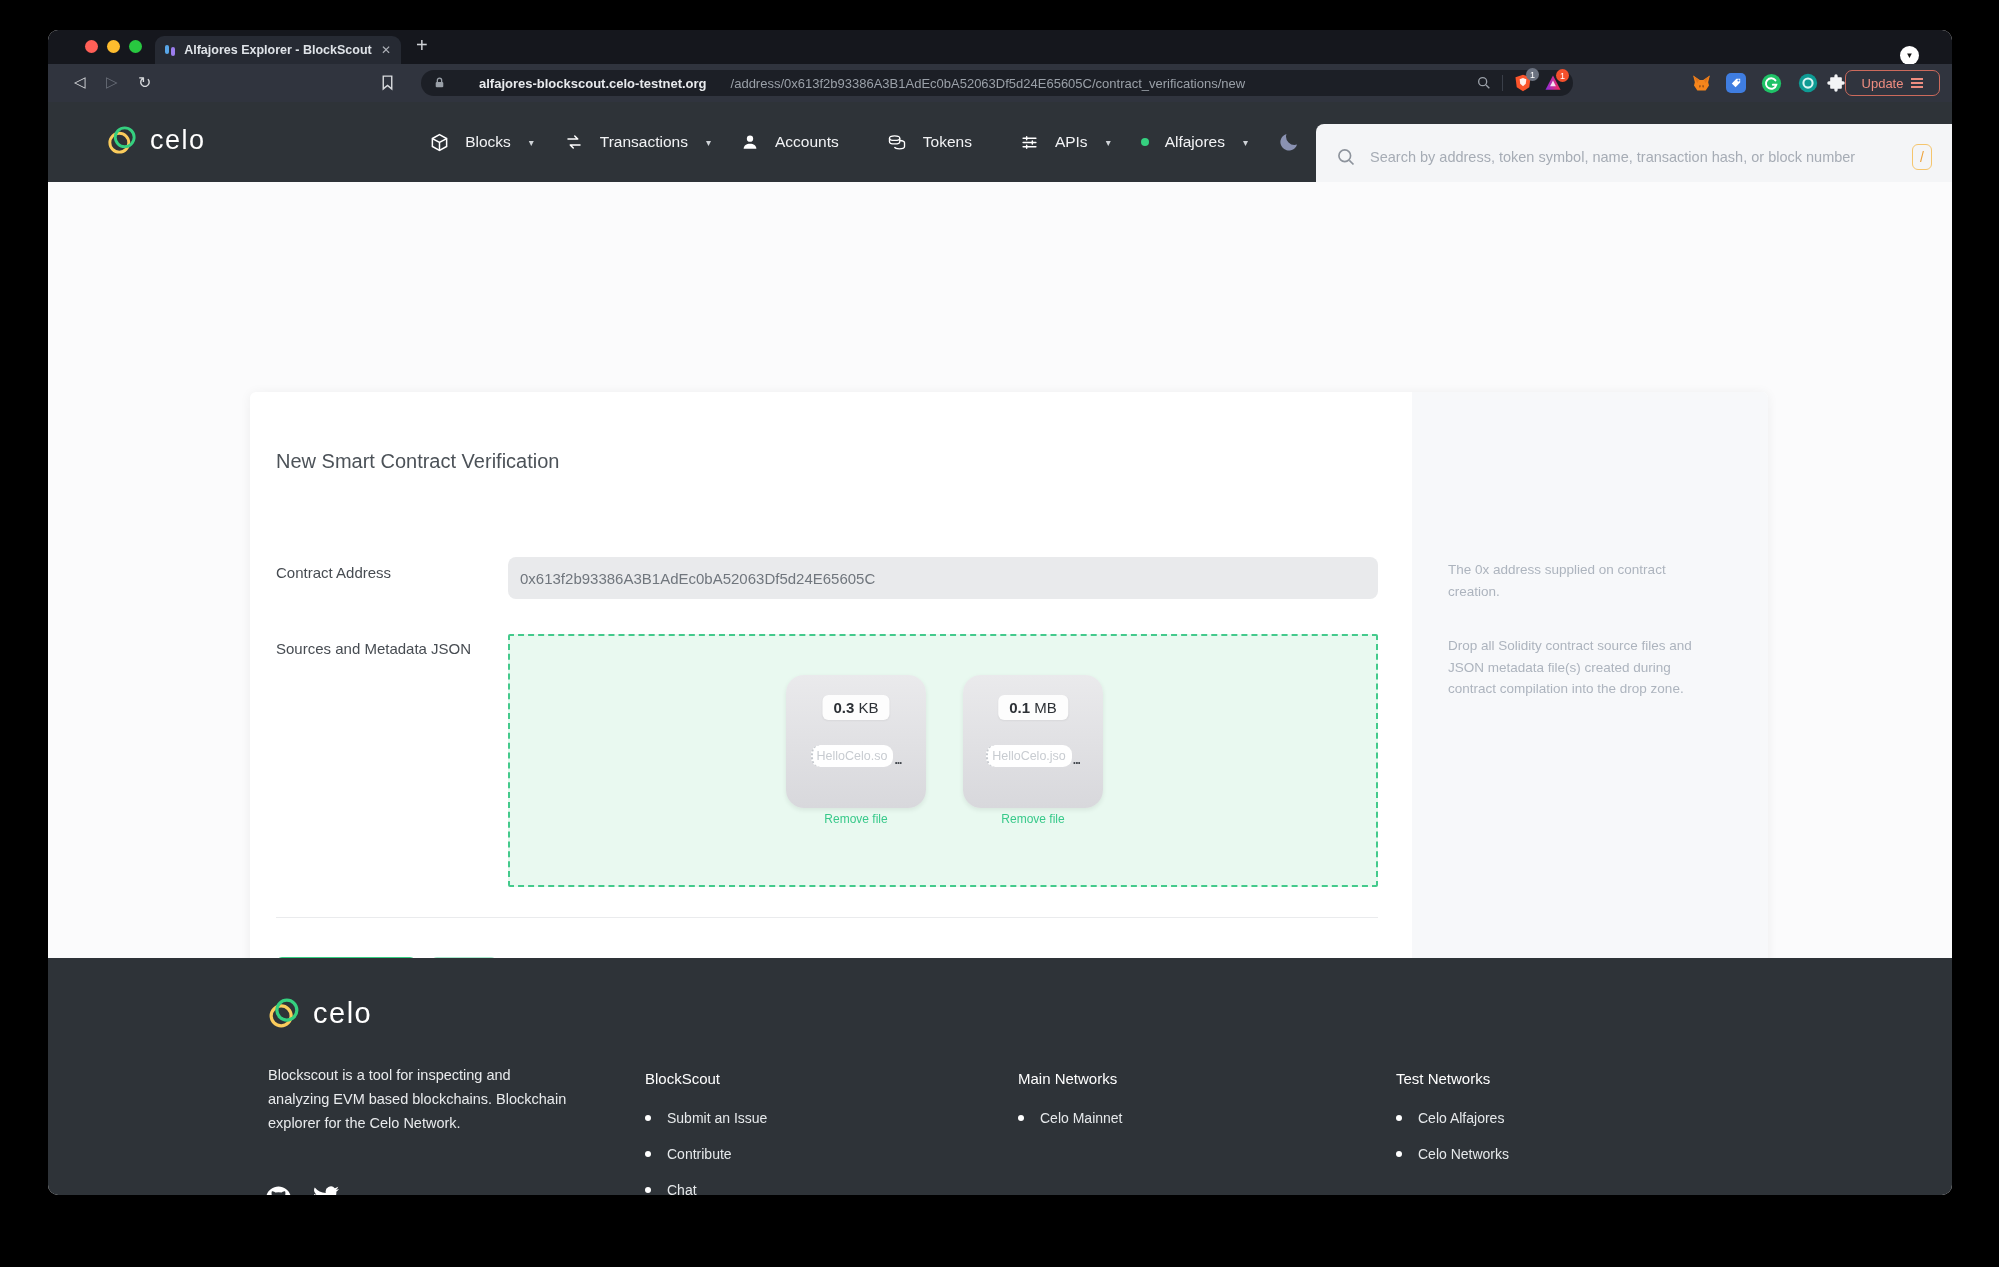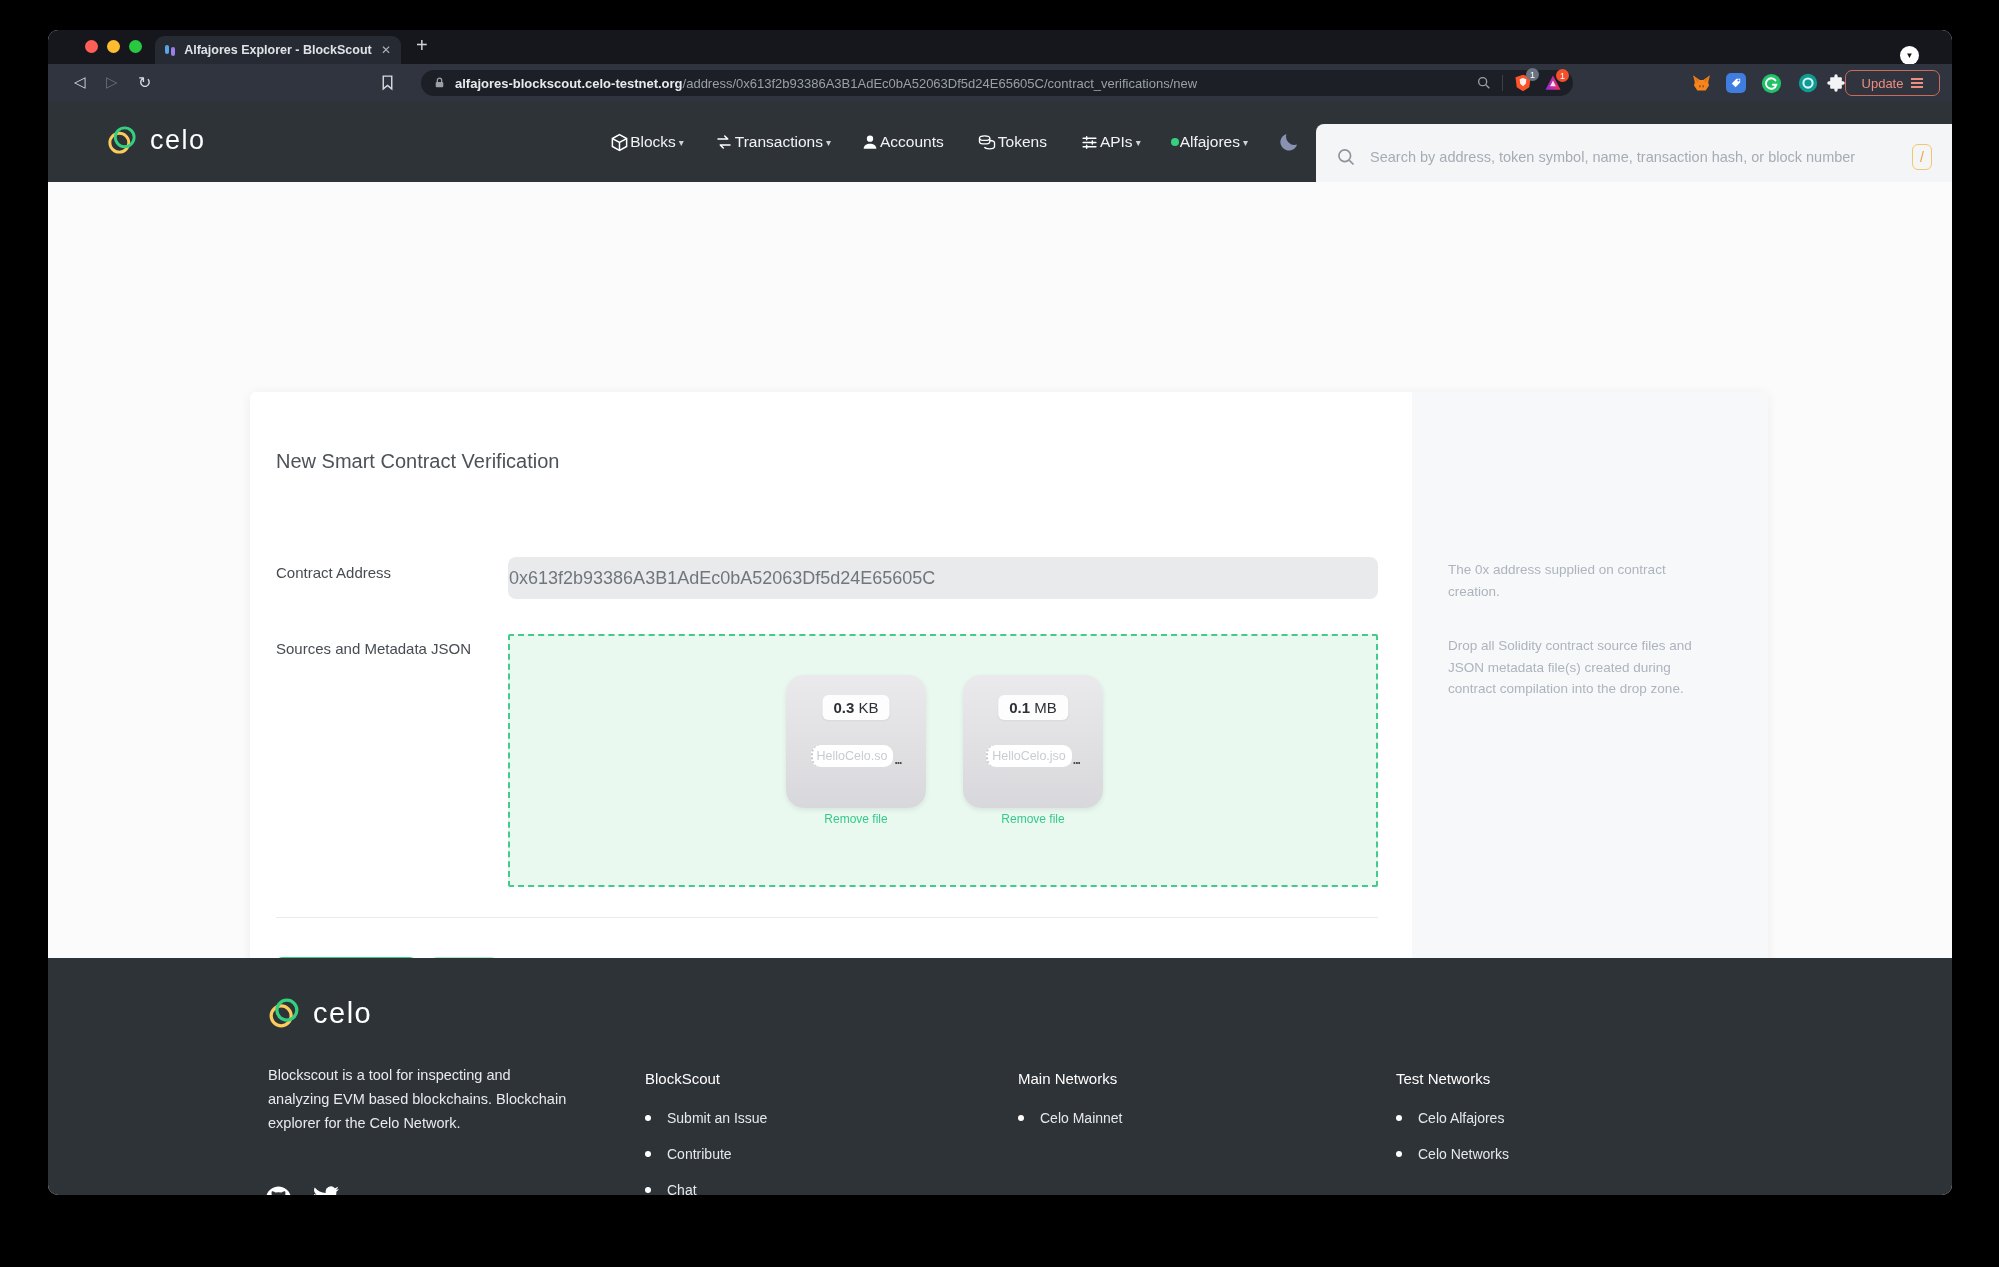--- a/index.html
+++ b/index.html
@@ -16,49 +16,49 @@
   .favicon i { display:block; width:4px; height:9px; border-radius:3px; }
   .tab-title { color:#dfe3e8; font-size:12.5px; font-weight:700; white-space:nowrap; overflow:hidden; flex:1;text-align:center; }
   .tab-close { color:#aeb2b8; font-size:12px; cursor:default; }
   .newtab { position:absolute; left:368px; top:4px; color:#cfd2d6; font-size:20px; font-weight:300; }
   .tabsearch { position:absolute; left:1852px; top:16px; width:19px; height:19px; background:#fff; border-radius:50%; display:flex; align-items:center; justify-content:center; }
   .tabsearch span { color:#111; font-size:8px; line-height:1; }
 
   
   .toolbar { position:absolute; left:0; top:34px; width:100%; height:38px; background:#30343e; }
   .navbtn { position:absolute; top:9px; font-size:15px; }
-  .urlbar { position:absolute; left:373px; top:6px; width:1152px; height:26px; background:#1c1f26; border-radius:13px; display:flex; align-items:center; padding:0 12px; }
+  .urlbar { position:absolute; left:373px; top:6px; width:1152px; height:26px; background:#1c1f26; border-radius:13px; display:flex; align-items:center; padding:0 12px;gap:24px; }
   .url-domain { color:#e8eaed; font-size:13px; font-weight:600; }
   .url-path { color:#9aa0a8; font-size:13px; }
   .url-right { position:absolute; right:10px; top:0; height:26px; display:flex; align-items:center; gap:10px; }
   .badge { position:absolute; top:-4px; right:-6px; min-width:13px; height:13px; border-radius:7px; font-size:9px; color:#fff; display:flex; align-items:center; justify-content:center; padding:0 2px; }
   .ext { position:absolute; top:9px; }
   .update-btn { position:absolute; left:1797px; top:6px; width:95px; height:26px; border:1.5px solid #cc6a5c; border-radius:7px; color:#ee8d80; font-size:13px; display:flex; align-items:center; justify-content:center; gap:8px; }
   .hamburger i { display:block; width:12px; height:1.8px; background:#ee8d80; margin:2.2px 0; }
 
   
   .sitenav { position:absolute; left:0; top:72px; width:100%; height:80px; background:#2e3338; }
   .brand { position:absolute; left:56px; top:20px; display:flex; align-items:center; gap:10px; }
   .brand-text { color:#fff; font-size:27px; font-weight:300; letter-spacing:1.5px; }
   .menu { position:absolute; right:652px; top:0; height:80px; display:flex; align-items:center; gap:30px; }
-  .menu-item { display:flex; align-items:center; gap:1px; color:#f2f3f5; font-size:15.5px; white-space:nowrap; }
+  .menu-item { display:flex; align-items:center; gap:16px; color:#f2f3f5; font-size:15.5px; white-space:nowrap; }
   .caret { color:#cfd3d7; font-size:10px; margin-left:2px; }
   .netdot { width:8px; height:8px; border-radius:50%; background:#35d07f; }
   .searchpanel { position:absolute; left:1268px; top:22px; width:636px; height:66px; background:#f4f5f7; border-radius:8px 0 0 8px; display:flex; align-items:center; padding:0 20px; gap:14px; }
   .searchpanel input { flex:1; border:none; background:transparent; outline:none; font-size:14.5px; color:#4b5056; font-family:"Liberation Sans",sans-serif; }
   .searchpanel input::placeholder { color:#a6acb5; }
   .slash { width:20px; height:26px; border:1.5px solid #f5c56d; border-radius:6px; color:#eda33c; font-size:14px; display:flex; align-items:center; justify-content:center; }
 
   
   .page { position:absolute; left:0; top:152px; width:100%; height:776px; background:#fbfbfc; }
   .card { position:absolute; left:202px; top:210px; width:1518px; height:663px; background:#fff; border-radius:6px; box-shadow:0 1px 12px rgba(0,0,0,.06); }
   .card-side { position:absolute; left:1162px; top:0; width:356px; height:663px; background:#f7f8fa; border-radius:0 6px 6px 0; }
   .page-title { position:absolute; left:26px; top:58px; font-size:20px; color:#4c5258; }
   .field-label { position:absolute; font-size:15px; color:#474c52; }
-  .addr-input { position:absolute; left:258px; top:165px; width:870px; height:42px; background:#e9eaec; border:none; border-radius:8px; padding:0 1px; font-size:18px; color:#70767d; font-family:"Liberation Sans",sans-serif; outline:none; }
+  .addr-input { position:absolute; left:258px; top:165px; width:870px; height:42px; background:#e9eaec; border:none; border-radius:8px; padding:0 12px; font-size:15px; color:#70767d; font-family:"Liberation Sans",sans-serif; outline:none; }
   .help { position:absolute; left:1198px; width:252px; font-size:13.5px; color:#adb4be; line-height:1.6; }
   .dropzone { position:absolute; left:258px; top:242px; width:870px; height:253px; background:#e9f9f0; border:2px dashed #44ca8c; border-radius:2px; }
   .filecard { position:absolute; top:283px; width:140px; height:133px; border-radius:18px; background:linear-gradient(180deg,#eaeaec 0%,#d8d8dc 100%); box-shadow:0 2px 5px rgba(0,0,0,.08); }
   .size-pill { position:absolute; left:50%; transform:translateX(-50%); top:20px; background:#fdfdfd; border-radius:6px; padding:4px 11px; font-size:15px; color:#2d3136; white-space:nowrap; box-shadow:0 1px 2px rgba(0,0,0,.05); }
   .size-pill b { font-weight:700; }
   .name-row { position:absolute; left:0; top:70px; width:100%; display:flex; align-items:flex-end; justify-content:center; }
   .name-pill { background:#fff; border-radius:9px; padding:4px 6px 4px 4px; font-size:12.5px; color:#c8ccd1; max-width:100px; white-space:nowrap; overflow:hidden; border-left:2px dotted #c4c8cd; }
   .name-more { color:#41464c; font-weight:700; font-size:12px; letter-spacing:-1px; margin-left:1px; }
   .remove-link { position:absolute; top:420px; width:140px; text-align:center; color:#38c98a; font-size:12px; }
   .divider { position:absolute; left:26px; top:525px; width:1102px; height:1px; background:#eaebed; }

